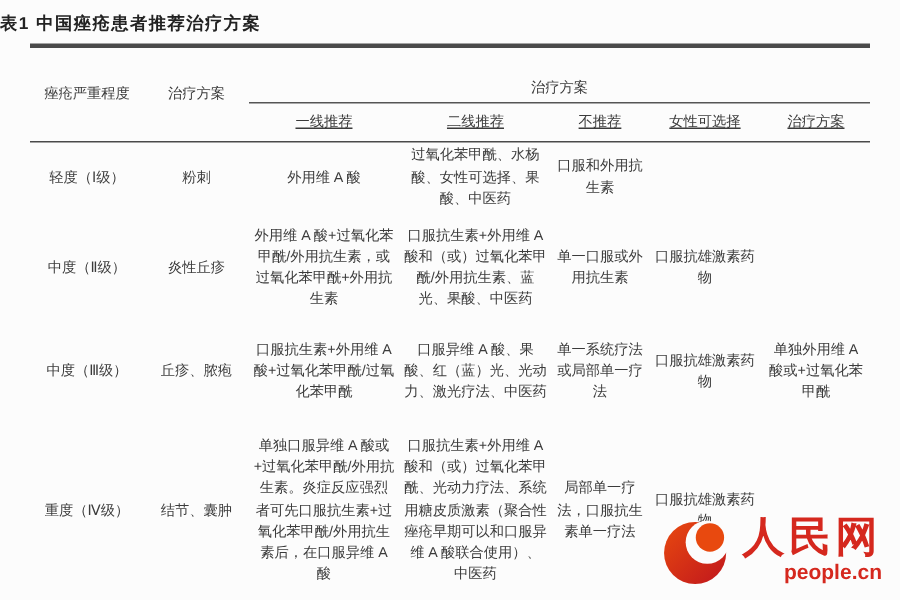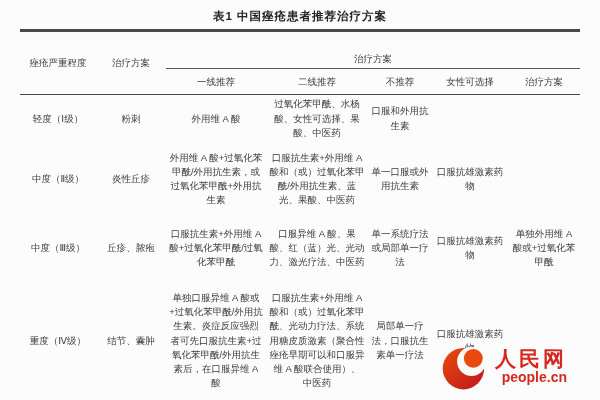--- a/index.html
+++ b/index.html
@@ -7,21 +7,21 @@
   body {
     width: 600px; height: 400px;
     background: #fbfbfb;
     font-family: "Liberation Sans", "DejaVu Sans", sans-serif;
     color: #3b3b3b;
     overflow: hidden;
   }
   .page { position: relative; width: 600px; height: 400px; background: #fcfcfc; }
 
   .table-title {
-    text-align: center;
+    text-align: left;
     font-size: 11.5px;
     font-weight: bold;
     color: #222;
     padding-top: 9px;
     letter-spacing: 1px;
     line-height: 14px;
   }
 
   table.acne {
     width: 560px;
@@ -39,39 +39,39 @@
     text-align: center;
     vertical-align: middle;
     padding: 2px 3px;
     word-break: break-all;
   }
   .acne thead th.group-cell {
     height: 20px;
     border-bottom: 1px solid #555;
     padding-top: 20px;
   }
-  .acne thead tr.sub th { height: 26px; border-bottom: 1.5px solid #4a4a4a; }
+  .acne thead tr.sub th { height: 26px; border-bottom: 1.5px solid #4a4a4a; text-decoration: underline; }
   .acne thead th.span2 { border-bottom: 1.5px solid #4a4a4a; }
   tr.r1 td { height: 46px; }
   tr.r2 td { height: 74px; }
   tr.r3 td { height: 64px; }
   tr.r4 td { height: 122px; }
 
   .logo {
     position: absolute;
     right: 6px; bottom: 2px;
     width: 154px; height: 64px;
     display: flex;
     align-items: center;
     background: transparent;
   }
   .logo-icon { width: 54px; height: 56px; flex: 0 0 auto; }
   .logo-text { margin-left: 1px; display: flex; flex-direction: column; align-items: flex-end; }
   .logo-cn {
-    font-size: 21px;
+    font-size: 28px;
     font-weight: bold;
     line-height: 1.05;
     letter-spacing: 3px;
     font-family: "Liberation Serif", "DejaVu Serif", serif;
     white-space: nowrap;
   }
   .logo-en {
     font-size: 14px;
     font-weight: bold;
     line-height: 1;

